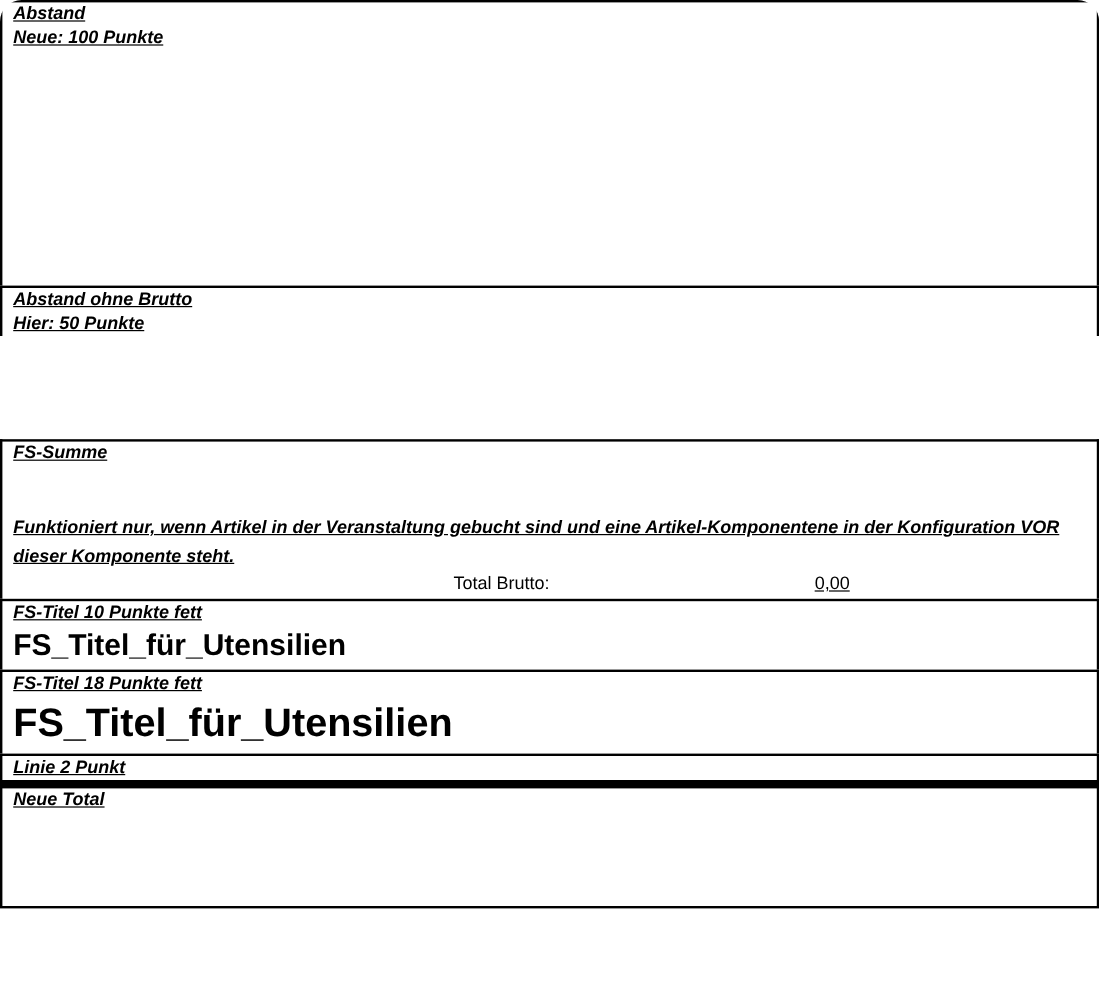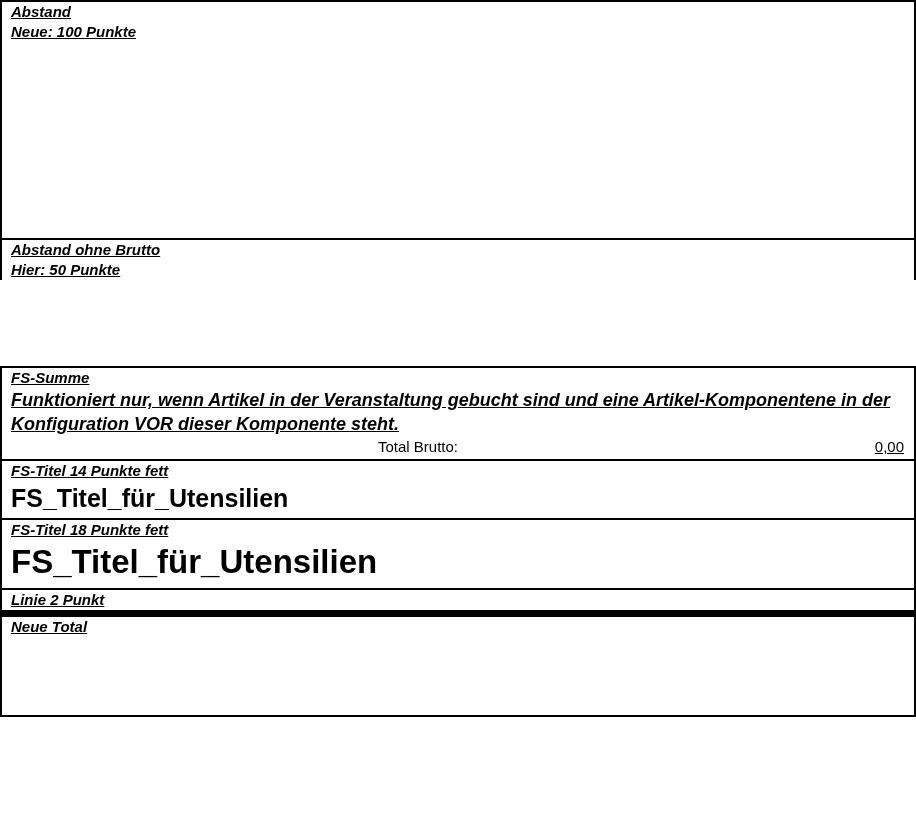--- a/index.html
+++ b/index.html
@@ -11,20 +11,21 @@
     font-family: "Liberation Sans", sans-serif;
     color: #000000;
   }
   .page {
     position: relative;
     width: 916px;
     height: 818px;
     background: #ffffff;
     overflow: hidden;
     box-sizing: border-box;
+    border-radius: 18px;
   }
   
   .sec {
     position: relative;
     box-sizing: border-box;
     border-left: 2px solid #000;
     border-right: 2px solid #000;
     border-top: 2px solid #000;
     background: #ffffff;
   }
@@ -37,24 +38,25 @@
     text-decoration: underline;
     font-size: 15px;
     line-height: 20px;
     padding-left: 9px;
     white-space: nowrap;
   }
   .note {
     font-weight: bold;
     font-style: italic;
     text-decoration: underline;
-    font-size: 18px;
+    font-size: 15px;
     line-height: 24px;
     padding-left: 9px;
     padding-right: 9px;
+    margin-top: 40px;
   }
   .spacer-100 {
     height: 196px;
   }
   .gapblock {
     height: 86px;
     background: #ffffff;
   }
   .total-row {
     display: flex;
@@ -66,21 +68,21 @@
   .total-label {
     width: 50%;
     text-align: right;
     padding-right: 6px;
     font-weight: normal;
     font-style: normal;
     text-decoration: none;
   }
   .total-value {
     flex: 1;
-    text-align: right;
+    text-align: center;
     padding-right: 10px;
     text-decoration: underline;
     font-weight: normal;
   }
   .fs-title-14 {
     font-size: 25px;
     font-weight: bold;
     padding-left: 9px;
     line-height: 34px;
     padding-bottom: 3px;
@@ -122,21 +124,21 @@
     <div class="lbl">FS-Summe</div>
     <div class="note">Funktioniert nur, wenn Artikel in der Veranstaltung gebucht sind und eine Artikel-Komponentene in der Konfiguration VOR dieser Komponente steht.</div>
     <div class="total-row">
       <div class="total-label">Total Brutto:</div>
       <div class="total-value">0,00</div>
     </div>
   </div>
 
 
   <div class="sec">
-    <div class="lbl">FS-Titel 14 Punkte fett</div>
+    <div class="lbl">FS-Titel 10 Punkte fett</div>
     <div class="fs-title-14">FS_Titel_für_Utensilien</div>
   </div>
 
   <div class="sec">
     <div class="lbl">FS-Titel 18 Punkte fett</div>
     <div class="fs-title-18">FS_Titel_für_Utensilien</div>
   </div>
 
 
   <div class="sec">

